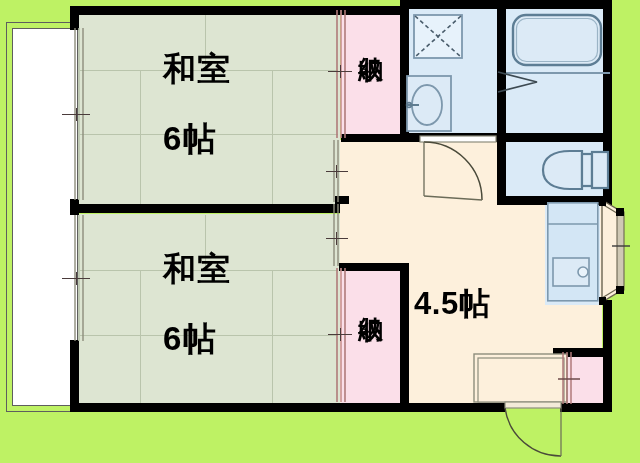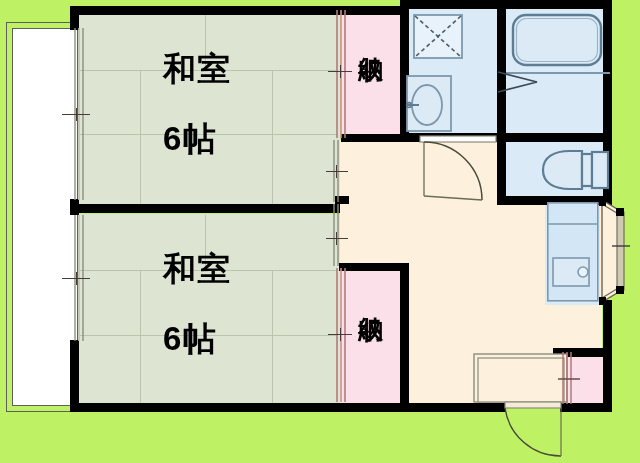--- a/index.html
+++ b/index.html
@@ -291,17 +291,18 @@
   </div>
   <div class="abs cross-h" style="left:328px; top:334px; width:24px;"></div>
   <div class="abs cross-v" style="left:340px; top:328px; height:13px;"></div>
 
   <div class="label label-room" style="left:163px; top:52px;">和室</div>
   <div class="label label-area" style="left:163px; top:122px;">6帖</div>
 
   <div class="label label-room" style="left:163px; top:252px;">和室</div>
   <div class="label label-area" style="left:163px; top:322px;">6帖</div>
 
+  <div class="label label-dkarea" style="left:414px; top:288px;">4.5帖</div>
 
   <div class="label-vert" style="left:358px; top:36px;">収納</div>
   <div class="label-vert" style="left:358px; top:296px;">収納</div>
 
 </div>
 
 </body></html>

